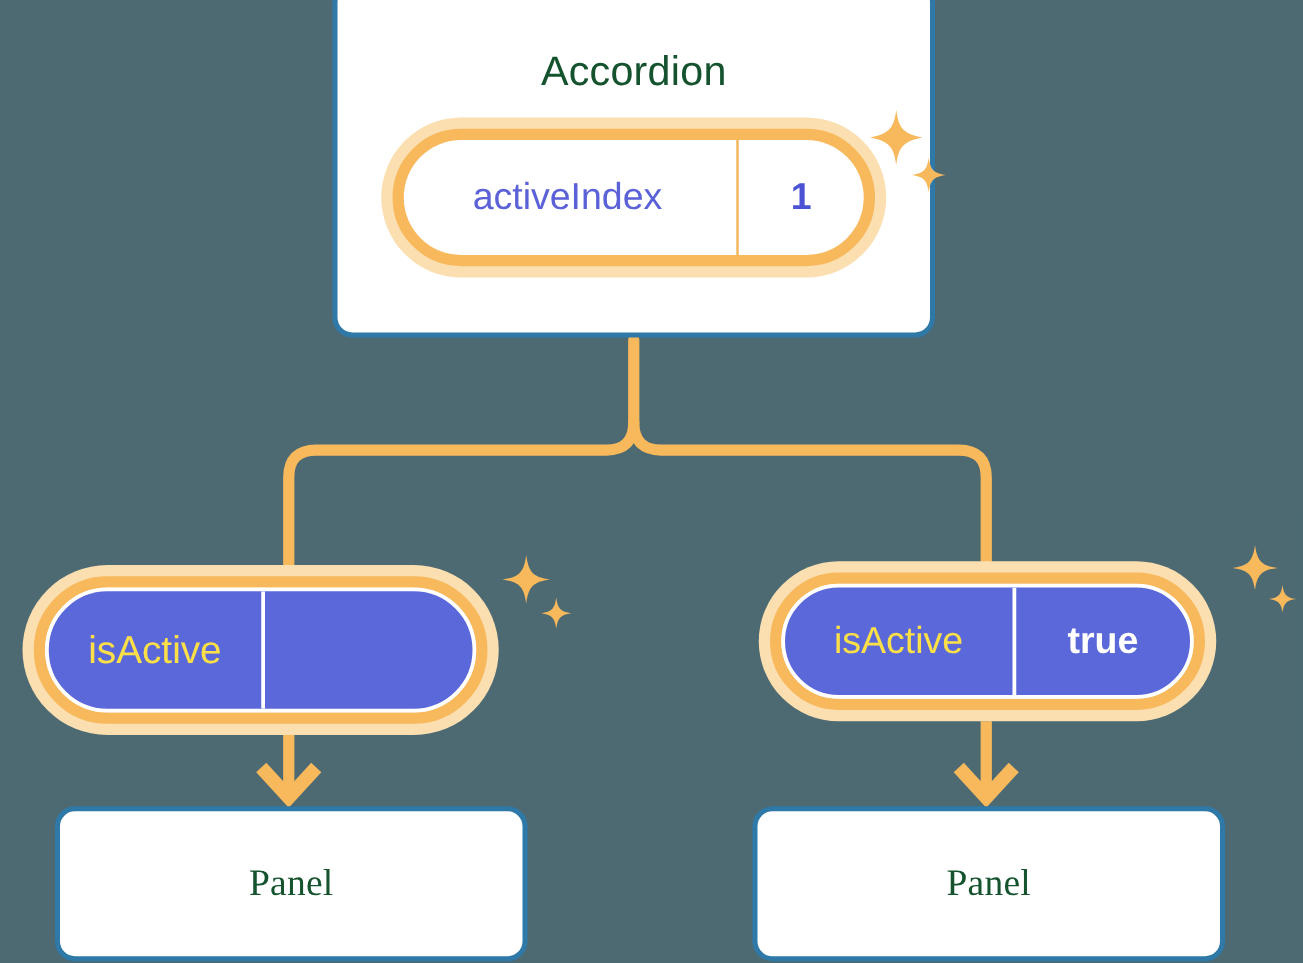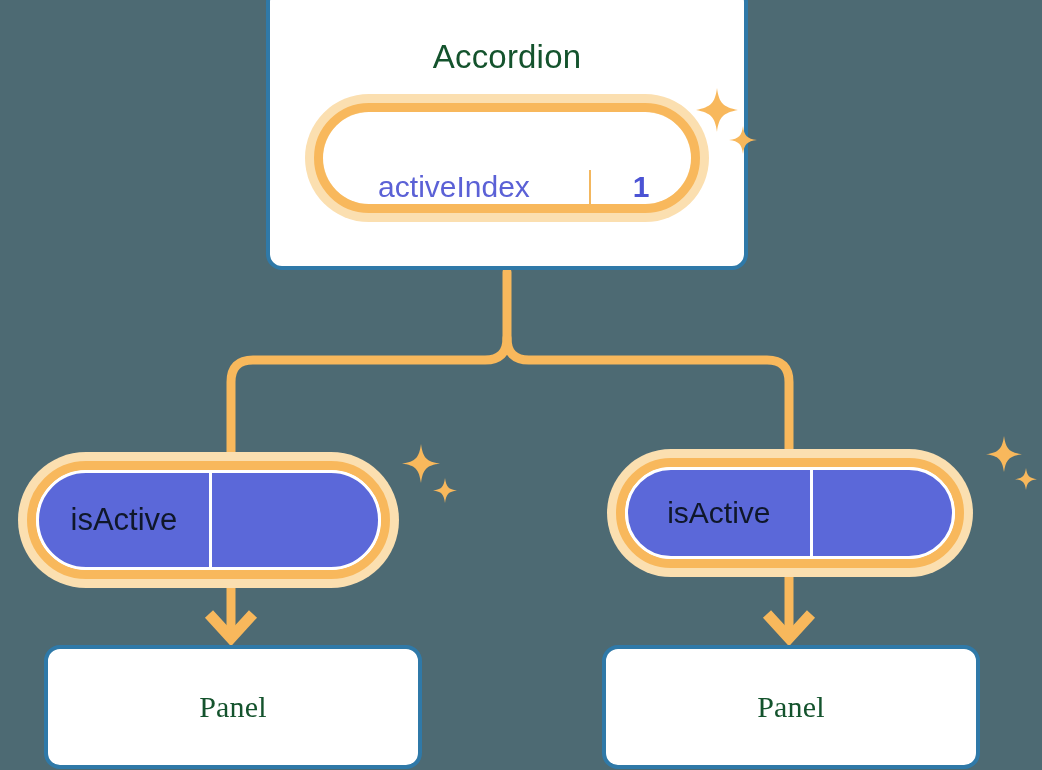--- a/index.html
+++ b/index.html
@@ -103,39 +103,39 @@
   }
   .pill-key, .pill-val {
     display: flex;
     align-items: center;
     justify-content: center;
     box-sizing: border-box;
     white-space: nowrap;
   }
 
   
-  .pill.state .pill-body { background: #ffffff; align-items: flex-end; }
+  .pill.state .pill-body { background: #ffffff; }
   .pill.state .pill-key {
     color: #5b61d6;
     font-weight: 400;
     border-right: 2px solid #f3b75e;
   }
   .pill.state .pill-val {
     color: #4b53d4;
     font-weight: 700;
   }
 
   
   .pill.prop .pill-inner { border-color: #f8b85c; background: #ffffff; }
   .pill.prop .pill-body {
     background: #5b68d9;
     border: 3px solid #ffffff;
   }
   .pill.prop .pill-key {
-    color: #0f172a;
+    color: #fde047;
     font-weight: 400;
     border-right: 3px solid #ffffff;
   }
   .pill.prop .pill-val {
     color: #ffffff;
     font-weight: 700;
   }
 
   
   #pill-activeindex {
@@ -237,20 +237,21 @@
 
   <svg class="sparkle-group" id="sparkles-left" width="64" height="76" viewBox="0 0 64 76">
     <path fill="#f8b85c" d="M 23 4 C 24.9 18 28.6 21.7 42 23.6 C 28.6 25.5 24.9 29.2 23 43 C 21.1 29.2 17.4 25.5 4 23.6 C 17.4 21.7 21.1 18 23 4 Z"></path>
     <path fill="#f8b85c" d="M 47 38 C 48.2 47 50.5 49.3 59 50.5 C 50.5 51.7 48.2 54 47 63 C 45.8 54 43.5 51.7 35 50.5 C 43.5 49.3 45.8 47 47 38 Z"></path>
   </svg>
 
   <div class="pill prop" id="pill-isactive-right">
     <div class="pill-inner">
       <div class="pill-body">
         <div class="pill-key">isActive</div>
+        <div class="pill-val">true</div>
       </div>
     </div>
   </div>
 
   <svg class="sparkle-group" id="sparkles-right" width="60" height="72" viewBox="0 0 60 72">
     <path fill="#f8b85c" d="M 22 4 C 23.8 17 27.3 20.5 40 22.3 C 27.3 24.1 23.8 27.6 22 40 C 20.2 27.6 16.7 24.1 4 22.3 C 16.7 20.5 20.2 17 22 4 Z"></path>
     <path fill="#f8b85c" d="M 44 36 C 45.1 44 47.2 46.1 55 47.2 C 47.2 48.3 45.1 50.4 44 58 C 42.9 50.4 40.8 48.3 33 47.2 C 40.8 46.1 42.9 44 44 36 Z"></path>
   </svg>
 
   <div class="comp-card panel-card" id="panel-card-left">

